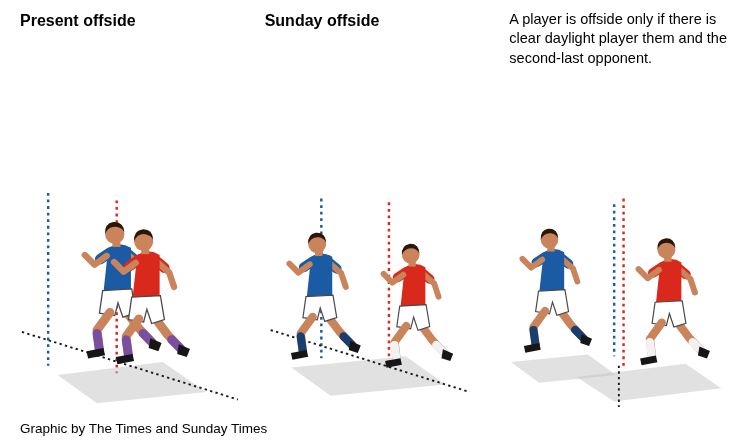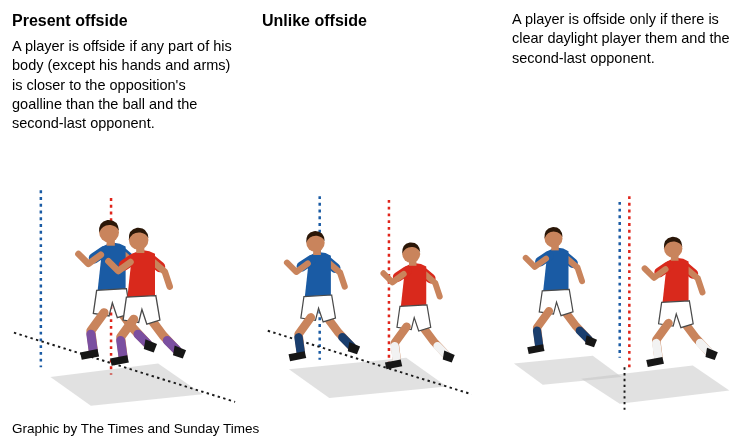--- a/index.html
+++ b/index.html
@@ -1,17 +1,17 @@
 <!DOCTYPE html>
 <html style="--blue-shirt: #1a5ba4; --red-shirt: #d9291c; --blue-line: #1a5ba4; --red-line: #e0251b; --purple-sock: #7b4fa0; --navy-sock: #1a3e6e; --white-sock: #f2f2f2; --skin: #c9845c; --hair: #2b1708; --shadow: #c4c4c4; --ground-line: #1a1a1a; --text: #000000; --background: #ffffff;"><head>
 <meta charset="utf-8">
 <style>
   html,body{margin:0;padding:0;background:#fff;}
   body{font-family:"Liberation Sans",sans-serif;color:#000;}
-  .page{width:750px;height:446px;box-sizing:border-box;padding:10px 12px 4px;background:#fff;overflow:hidden;}
+  .page{width:750px;height:446px;box-sizing:border-box;padding:10px 20px 4px;background:#fff;overflow:hidden;}
   .panels{display:grid;grid-template-columns:repeat(3,1fr);column-gap:24px;height:404px;}
   .panel{display:flex;flex-direction:column;min-width:0;}
   .panel h2{font-size:16px;font-weight:bold;margin:2px 0 7px;}
   .panel p{font-size:14.5px;line-height:1.33;margin:0;}
   .panel figure{margin:auto 0 0 0;}
   svg.illus{width:100%;height:228px;display:block;overflow:visible;}
   .footer{font-size:13.5px;margin-top:7px;}
 
   
   .line-blue{stroke:var(--blue-line,#1a5ba4);stroke-width:2.6;stroke-dasharray:3 4;fill:none;}
@@ -58,39 +58,38 @@
       <path d="M66 21 Q67 7 80 8 Q91 10 90 23 Q86 13 76 14 Q69 15 66 21 Z" fill="var(--hair-c)"></path>
     </g>
   </defs>
 </svg>
 
 <div class="page">
   <div class="panels">
 
     <section class="panel panel-present">
       <h2>Present offside</h2>
-      <p>A player is offside if any part of his body (except his hands and arms) is closer to the opposition's goalline than the ball and the second-last opponent.</p>
       <figure>
         <svg class="illus" viewBox="0 0 235 232">
           <line class="line-blue" x1="30" y1="2" x2="30" y2="186"></line>
           <line class="line-red" x1="103" y1="10" x2="103" y2="194"></line>
           <path d="M40 196 L152 182 L198 214 L82 226 Z" fill="var(--shadow,#c4c4c4)" opacity="0.5"></path>
           <line class="line-ground" x1="2" y1="150" x2="232" y2="222"></line>
           <g class="blue-player" transform="translate(168,26) scale(-0.86,0.86)">
               <use href="#runner"></use>
             </g>
           <g class="red-player" transform="translate(198,34) scale(-0.85,0.85)">
               <use href="#runner"></use>
             </g>
         </svg>
       </figure>
     </section>
 
     <section class="panel panel-torso">
-      <h2>Unlike offside</h2>
+      <h2>Sunday offside</h2>
       <figure>
         <svg class="illus" viewBox="0 0 235 232">
           <line class="line-blue" x1="60" y1="8" x2="60" y2="178"></line>
           <line class="line-red" x1="132" y1="12" x2="132" y2="186"></line>
           <path d="M28 188 L150 176 L192 206 L70 218 Z" fill="var(--shadow,#c4c4c4)" opacity="0.5"></path>
           <line class="line-ground" x1="6" y1="148" x2="218" y2="214"></line>
           <g class="blue-player" transform="translate(118,38) scale(-0.8,0.8)">
               <use href="#runner"></use>
             </g>
           <g class="red-player" transform="translate(216,50) scale(-0.78,0.78)">

